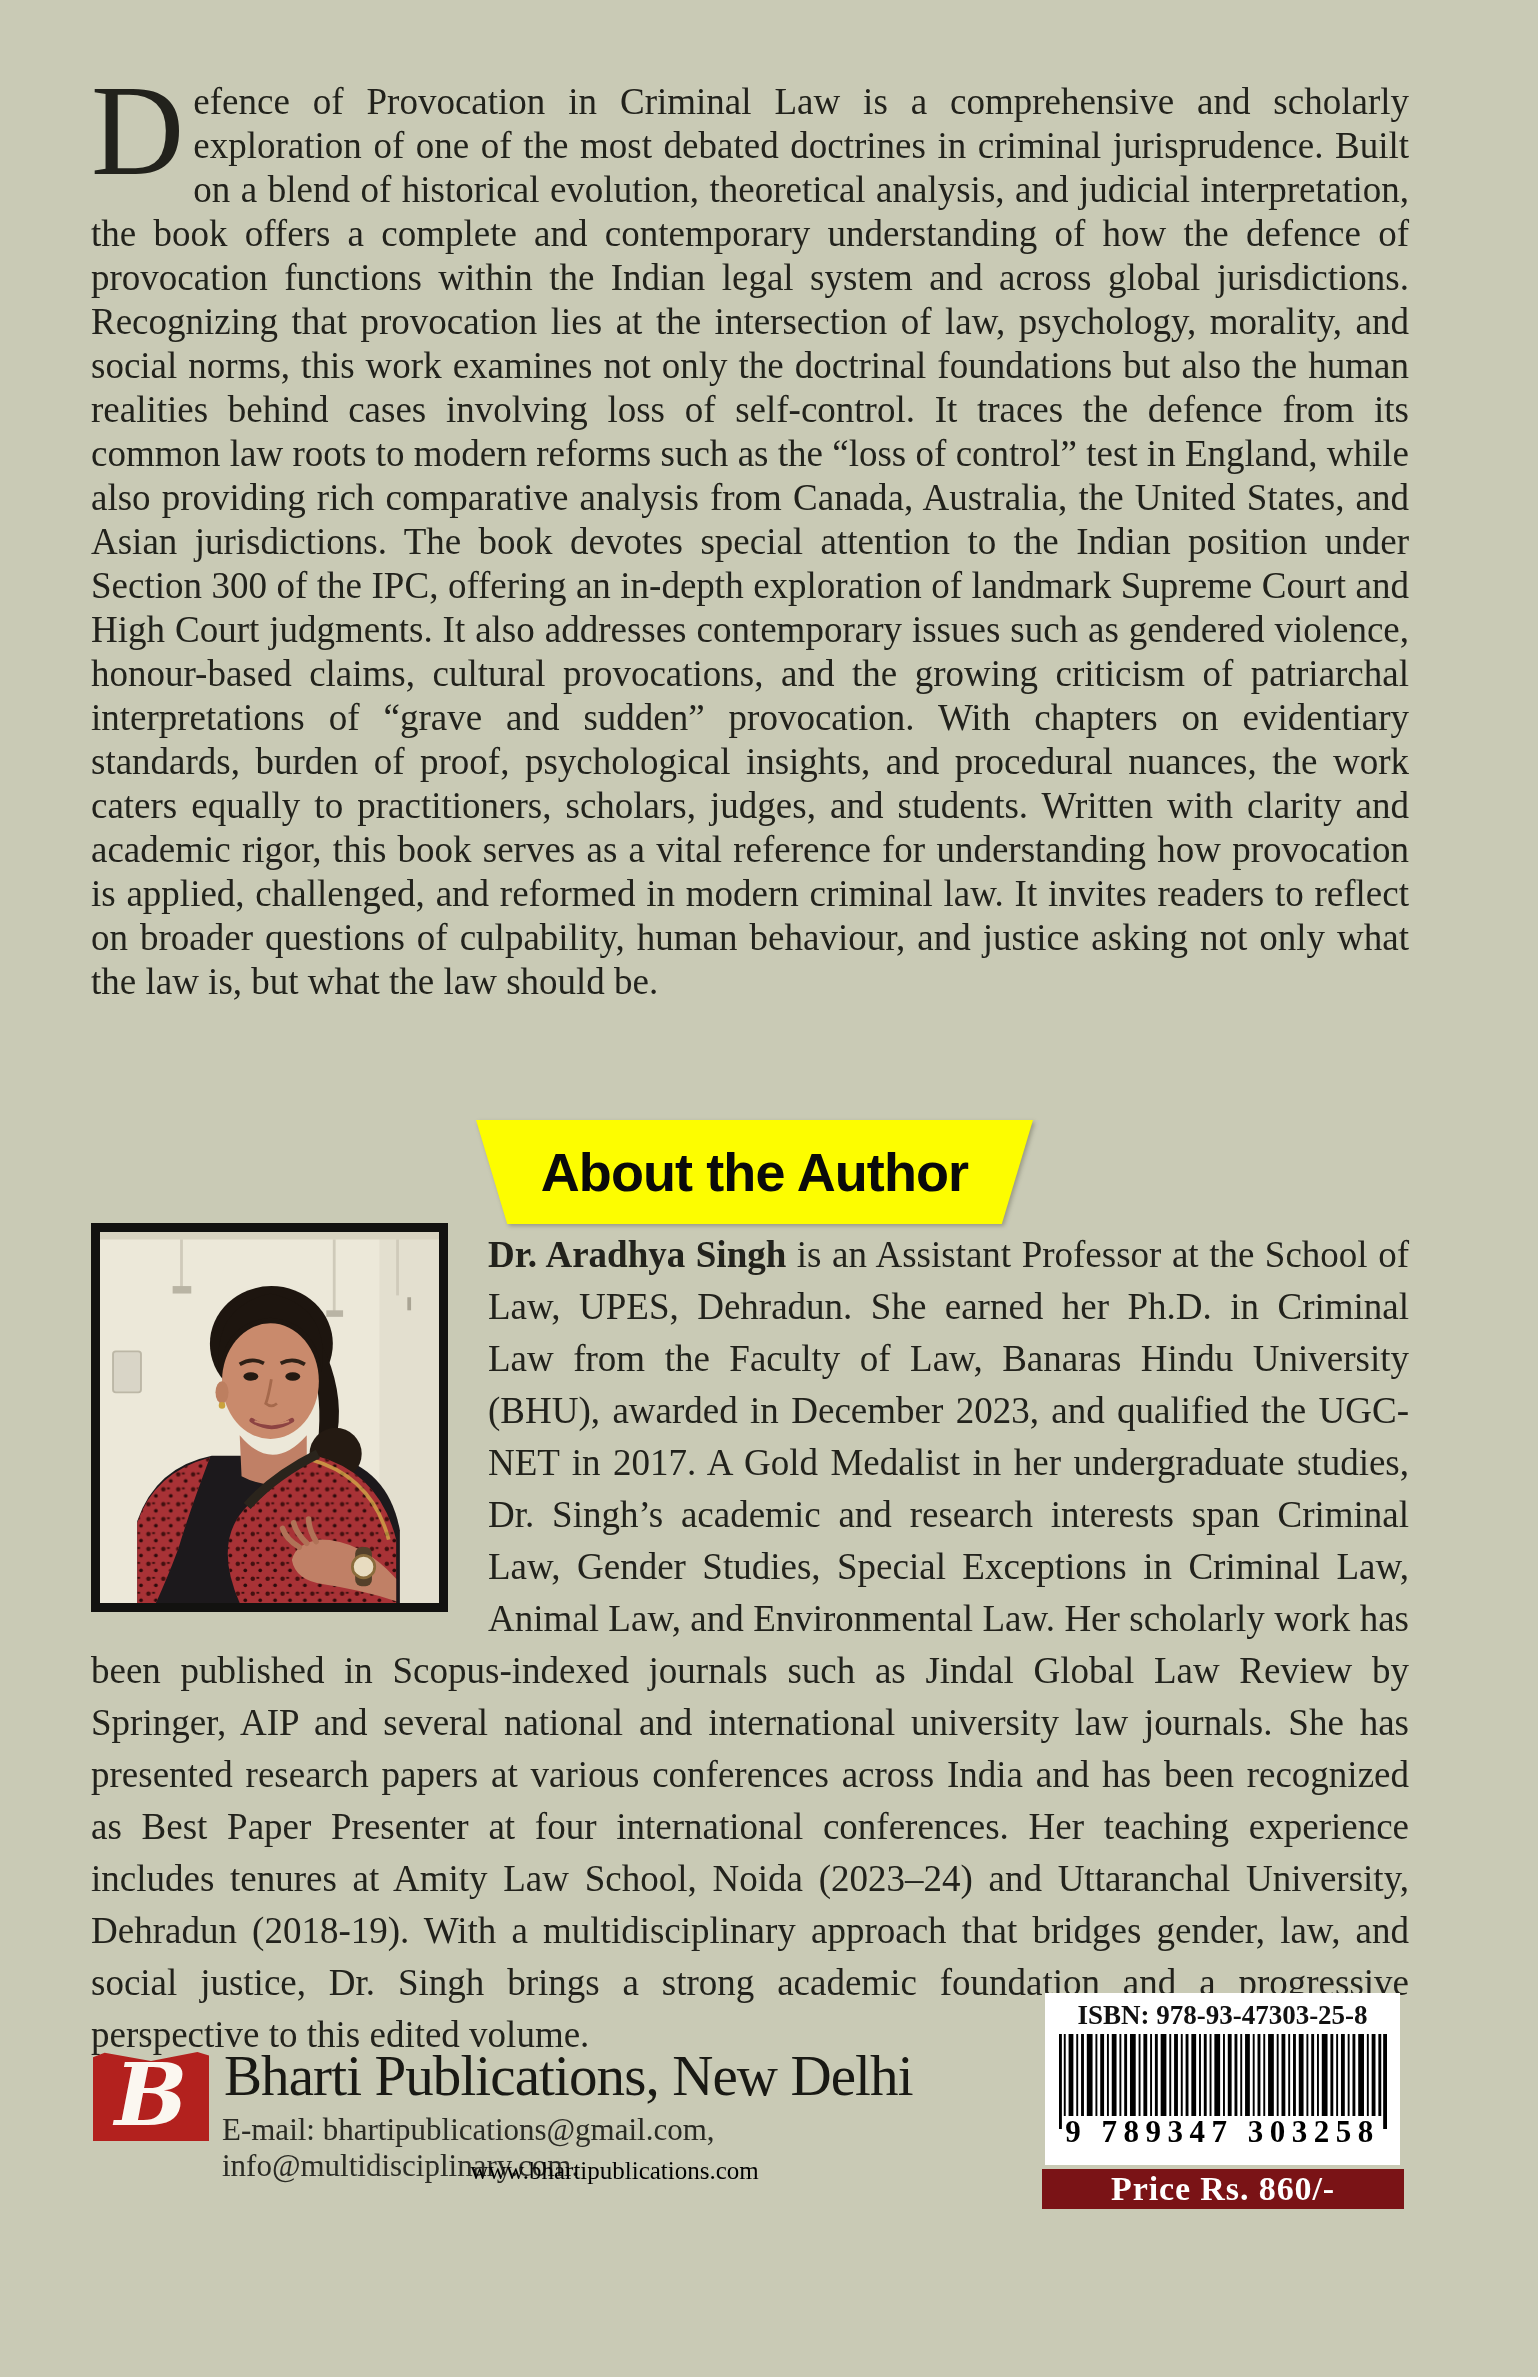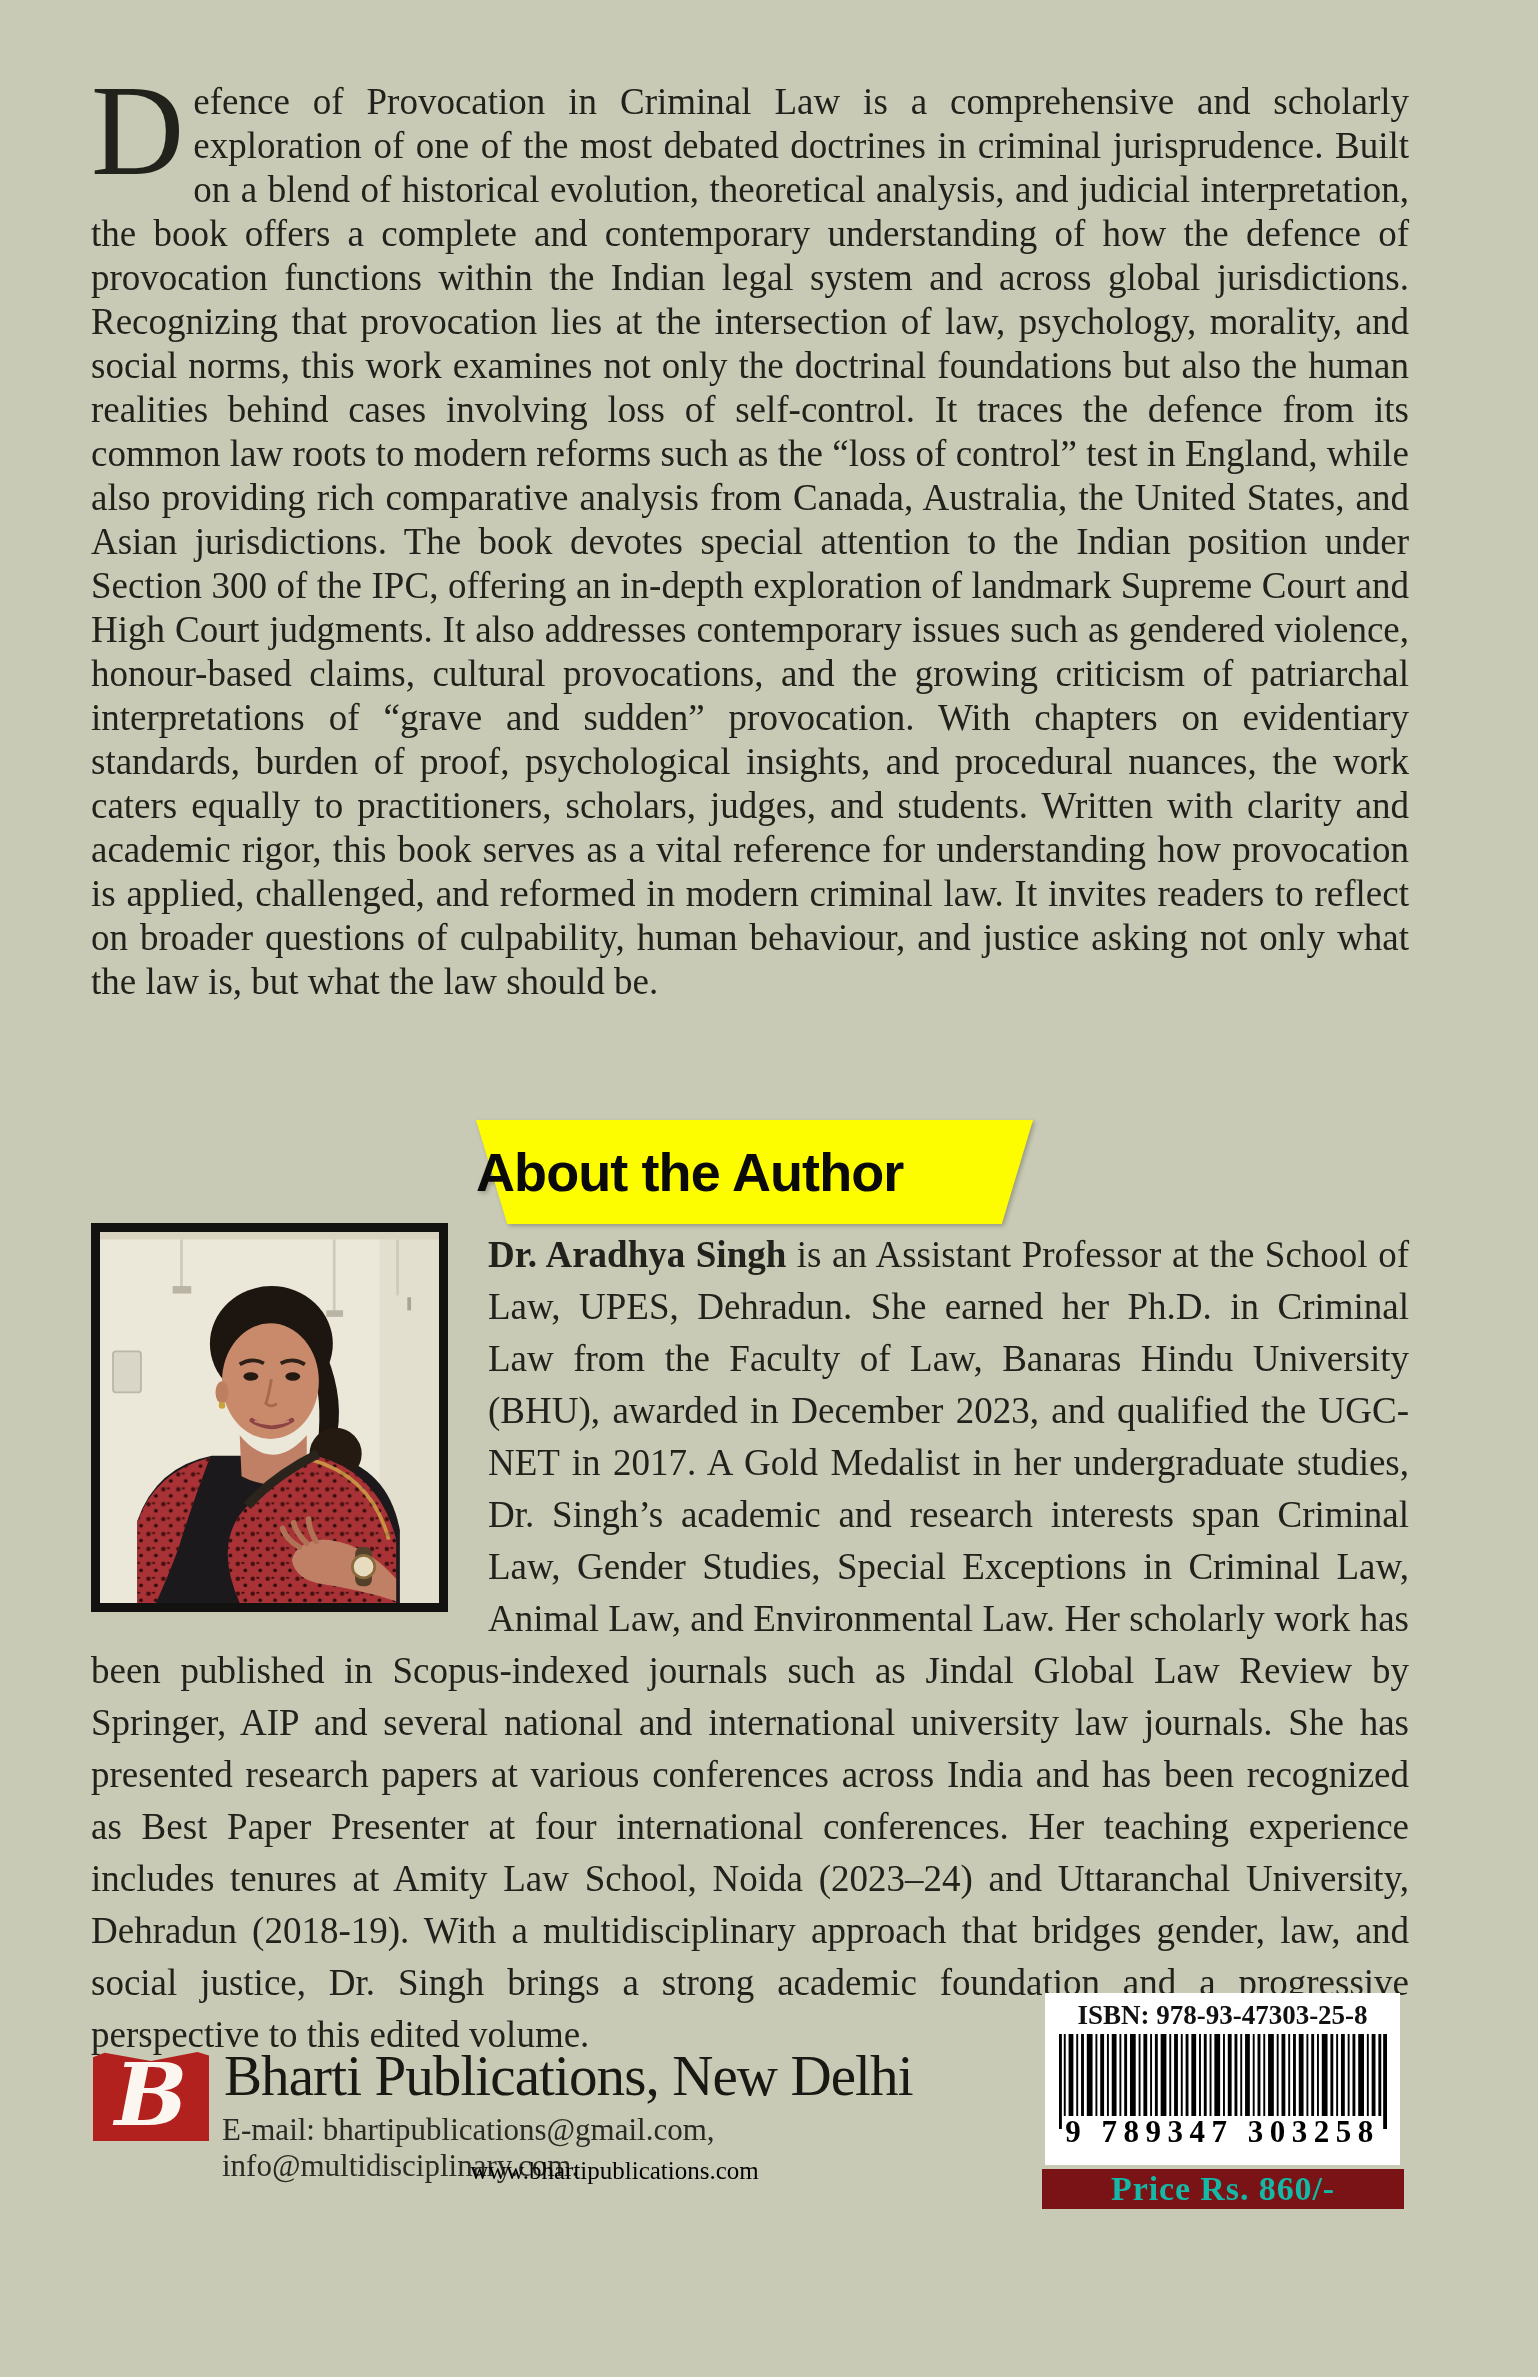--- a/index.html
+++ b/index.html
@@ -16,21 +16,21 @@
     text-justify:inter-word;
   }
   .dropcap{
     float:left;
     font-size:129px;line-height:93px;height:89px;width:93px;
     margin:3.7px 9.3px 0 0;overflow:visible;
   }
   
   .banner{
     position:absolute;left:476px;top:1120px;width:557px;height:104px;
-    display:flex;align-items:center;
+    display:flex;align-items:center;justify-content:center;
     filter:drop-shadow(2.8px 2.8px 1.9px rgba(60,60,45,.35));
   }
   .banner-bg{
     position:absolute;inset:0;background:#fdfd00;
     -webkit-clip-path:polygon(0 0,100% 0,94.4% 100%,5.6% 100%);
     clip-path:polygon(0 0,100% 0,94.4% 100%,5.6% 100%);
   }
   .banner-text{
     position:relative;
     font-family:"Liberation Sans", sans-serif;font-weight:bold;
@@ -86,21 +86,21 @@
     font-family:Liberation Serif, serif;font-weight:bold;
     font-size:31px;letter-spacing:6.5px;color:#000;
     background:#ffffff;display:inline-block;padding:0 1.9px;line-height:32px;
   }
   .price-band{
     position:absolute;left:1042px;top:2169px;width:362px;height:40px;
     background:#7a1316;display:flex;align-items:center;justify-content:center;
   }
   .price-text{
     font-family:"Liberation Serif", serif;font-weight:bold;
-    font-size:34px;color:#14b8a6;letter-spacing:0.9px;
+    font-size:34px;color:#ffffff;letter-spacing:0.9px;
   }
 </style>
 </head>
 <body>
 
 <div class="page">
 
   <div class="synopsis">
     <span class="dropcap">D</span><span>efence of Provocation in Criminal Law is a comprehensive and scholarly exploration of one of the most debated doctrines in criminal jurisprudence. Built on a blend of historical evolution, theoretical analysis, and judicial interpretation, the book offers a complete and contemporary understanding of how the defence of provocation functions within the Indian legal system and across global jurisdictions. Recognizing that provocation lies at the intersection of law, psychology, morality, and social norms, this work examines not only the doctrinal foundations but also the human realities behind cases involving loss of self-control. It traces the defence from its common law roots to modern reforms such as the “loss of control” test in England, while also providing rich comparative analysis from Canada, Australia, the United States, and Asian jurisdictions. The book devotes special attention to the Indian position under Section 300 of the IPC, offering an in-depth exploration of landmark Supreme Court and High Court judgments. It also addresses contemporary issues such as gendered violence, honour-based claims, cultural provocations, and the growing criticism of patriarchal interpretations of “grave and sudden” provocation. With chapters on evidentiary standards, burden of proof, psychological insights, and procedural nuances, the work caters equally to practitioners, scholars, judges, and students. Written with clarity and academic rigor, this book serves as a vital reference for understanding how provocation is applied, challenged, and reformed in modern criminal law. It invites readers to reflect on broader questions of culpability, human behaviour, and justice asking not only what the law is, but what the law should be.</span>
   </div>

